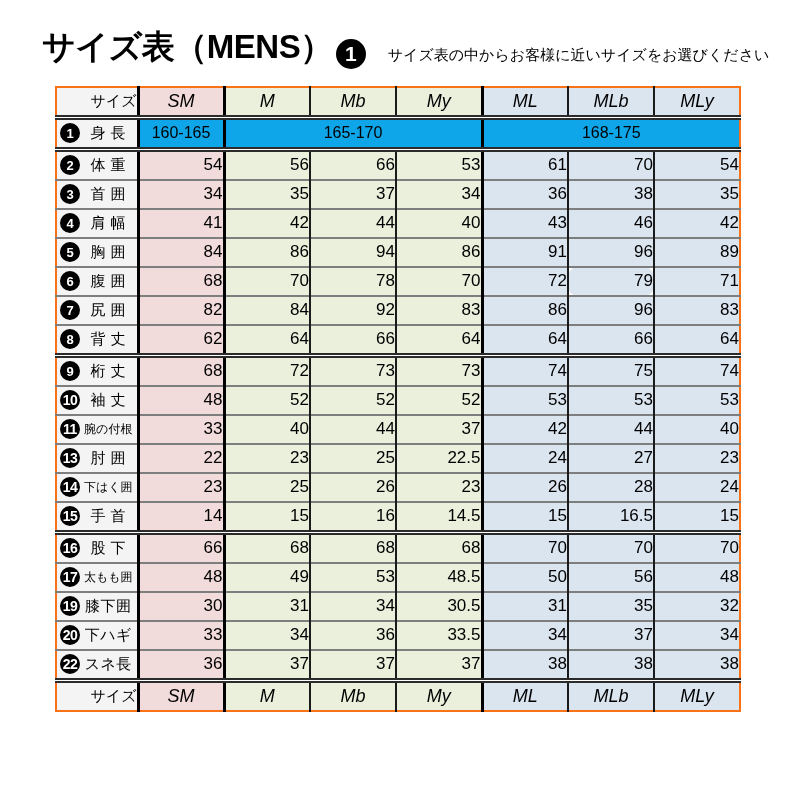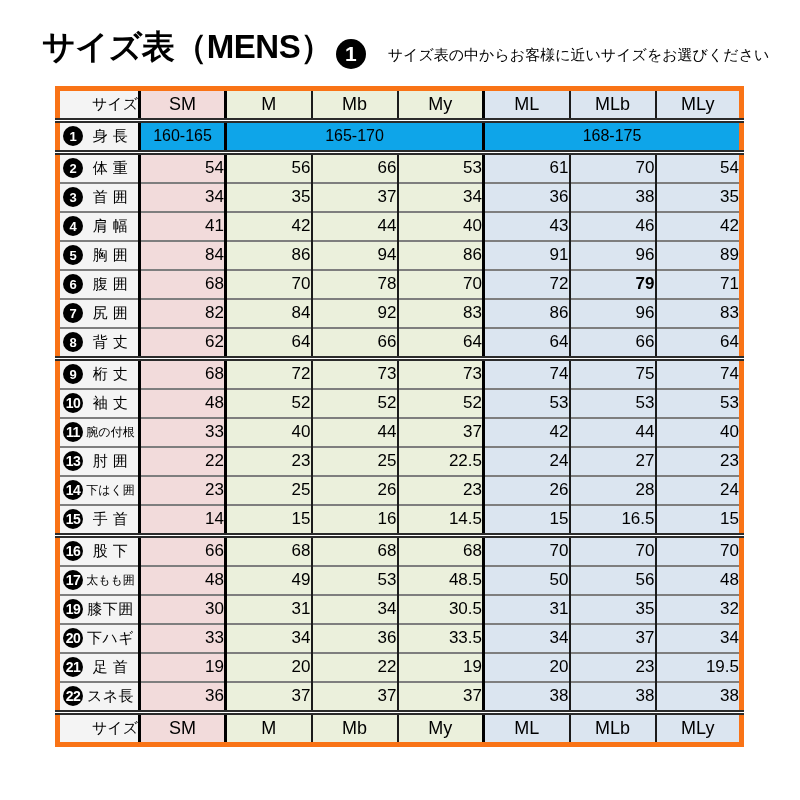--- a/index.html
+++ b/index.html
@@ -41,40 +41,40 @@
     margin: 0 0 4px 22px;
     white-space: nowrap;
   }
 
   
   table.size-table {
     border-collapse: collapse;
     table-layout: fixed;
     margin: 17px 0 14px 55px;
     width: 685px;
-    border: 5px solid #f97316;
+    border: 2px solid #f97316;
   }
   .size-table th, .size-table td {
     height: 27px;
     padding: 0;
     white-space: nowrap;
     overflow: hidden;
     border-left: 2px solid #1b1b1b;
     border-top: 2px solid #7e7e7e;
     font-weight: normal;
   }
   .size-table .first-col { border-left: none; }
   .size-table .gb { border-left: 3px solid #000; }        
   .size-table tr.sect > th, .size-table tr.sect > td {    
     border-top: 5px double #2b2b2b;
   }
   .size-table thead th { border-top: none; }
 
   .head-cell {
-    font-size: 18px; font-weight: bold; text-align: center;
+    font-size: 18px; font-weight: bold; text-align: center; font-style: italic;
   }
   .corner-cell, .footer-label {
     background: #f4f4f4;
     font-size: 15px;
     text-align: right;
     padding-right: 9px;
   }
   .label-cell { background: #f4f4f4; }
   .label-inner { display: flex; align-items: center; height: 100%; }
   .row-num {
@@ -84,21 +84,21 @@
     margin-left: 3px;
     border-radius: 50%;
     background: #000; color: #fff;
     font-size: 13px; font-weight: bold;
   }
   .row-num.two { font-size: 14px; letter-spacing: -0.5px; }
   .label-text { flex: 1; text-align: center; font-size: 15px; letter-spacing: 0.5px; padding-right: 0; }
   .label-text.long { font-size: 12px; letter-spacing: 0; }
 
   .num-cell { font-size: 17px; text-align: right; padding-right: 5px; }
-  .num-cell.bold { font-weight: bold; }
+  .num-cell.bold { font-weight: normal; border-radius: 10px; }
   .range-cell { font-size: 16px; text-align: center; background: #0ea5e9; }
 
   .c-sm { background: #f2dbdb; }
   .c-m  { background: #ebf0dc; }
   .c-ml { background: #dbe5f0; }
 </style>
 </head>
 <body>
 
 <div class="page">
@@ -394,35 +394,20 @@
           <td class="num-cell c-m gb">34</td>
           <td class="num-cell c-m">36</td>
           <td class="num-cell c-m">33.5</td>
           <td class="num-cell c-ml gb">34</td>
           <td class="num-cell c-ml">37</td>
           <td class="num-cell c-ml">34</td>
         </tr>
         <tr>
           <td class="label-cell first-col">
             <div class="label-inner">
-              <span class="row-num two">21</span>
-              <span class="label-text">足 首</span>
-            </div>
-          </td>
-          <td class="num-cell c-sm gb">19</td>
-          <td class="num-cell c-m gb">20</td>
-          <td class="num-cell c-m">22</td>
-          <td class="num-cell c-m">19</td>
-          <td class="num-cell c-ml gb">20</td>
-          <td class="num-cell c-ml">23</td>
-          <td class="num-cell c-ml">19.5</td>
-        </tr>
-        <tr>
-          <td class="label-cell first-col">
-            <div class="label-inner">
               <span class="row-num two">22</span>
               <span class="label-text">スネ長</span>
             </div>
           </td>
           <td class="num-cell c-sm gb">36</td>
           <td class="num-cell c-m gb">37</td>
           <td class="num-cell c-m">37</td>
           <td class="num-cell c-m">37</td>
           <td class="num-cell c-ml gb">38</td>
           <td class="num-cell c-ml">38</td>

